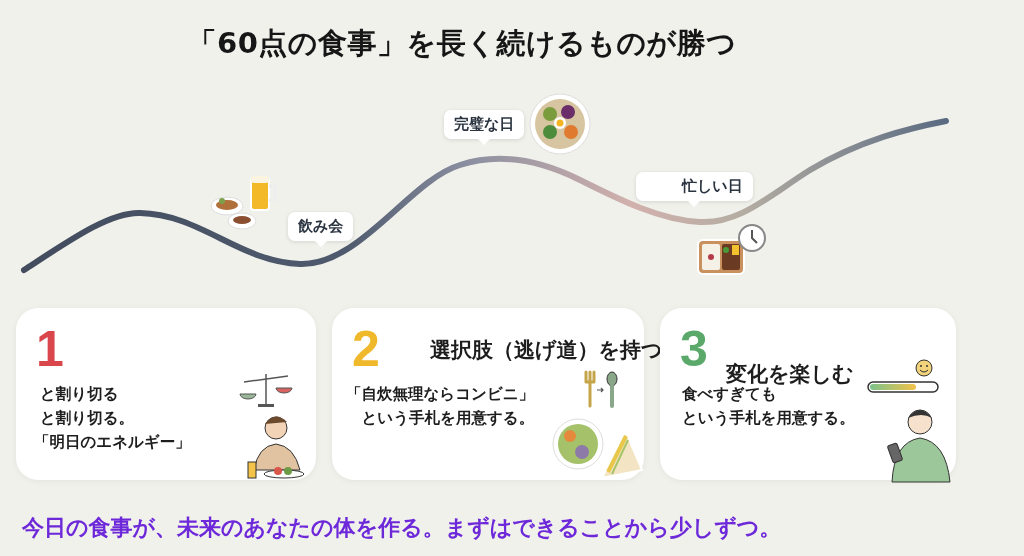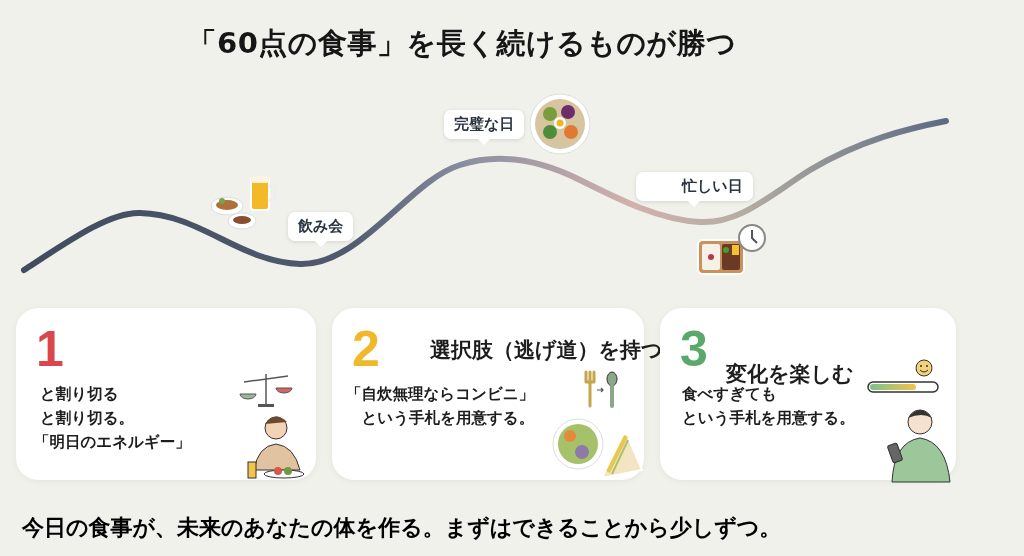--- a/index.html
+++ b/index.html
@@ -37,21 +37,21 @@
   .card-title {
     position:absolute; left:70px; top:28px; font-size:21px; font-weight:bold; color:#1d1d1d;
     white-space:nowrap;
   }
   .card-body {
     position:absolute; left:24px; top:74px; font-size:15.5px; font-weight:bold;
     line-height:24px; color:#1d1d1d; white-space:nowrap;
   }
   .card-body span { display:block; }
   .footer {
-    position:absolute; top:513px; left:22px; font-size:22px; font-weight:bold; color:#000000;
+    position:absolute; top:513px; left:22px; font-size:22px; font-weight:bold; color:#6d28d9;
     white-space:nowrap;
   }
 </style>
 </head>
 <body>
 
 <div class="title">「60点の食事」を長く続けるものが勝つ</div>
 
 <svg class="curve" width="1024" height="300">
   <defs>

